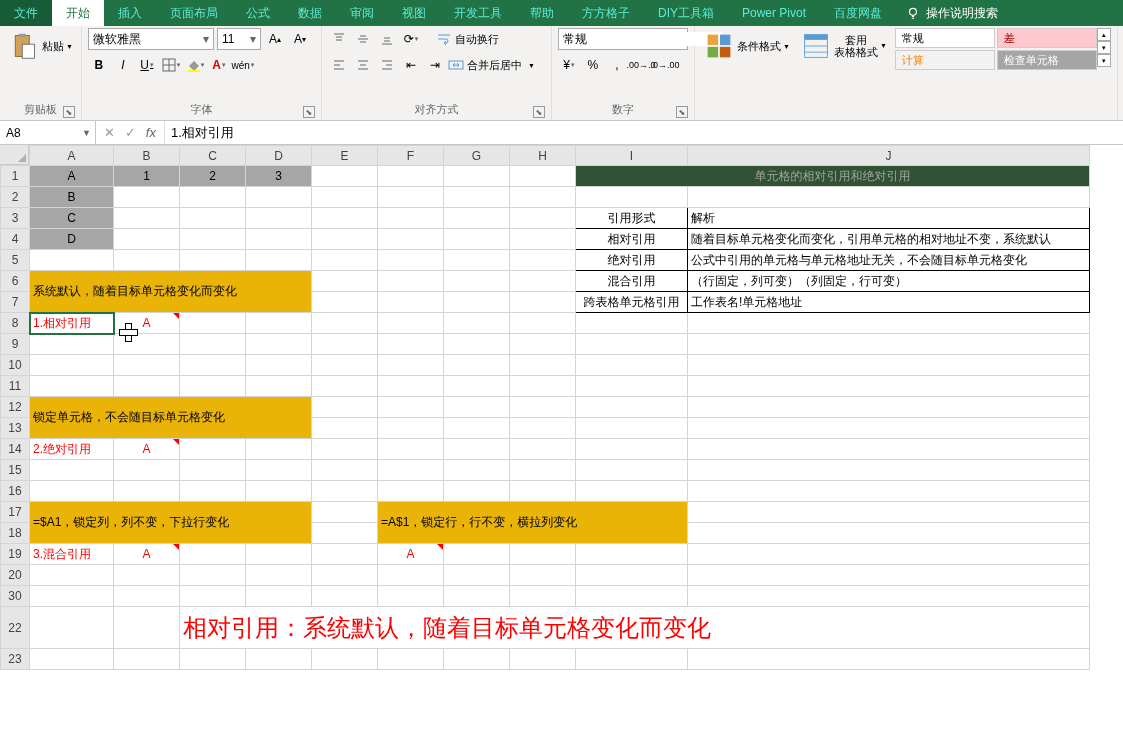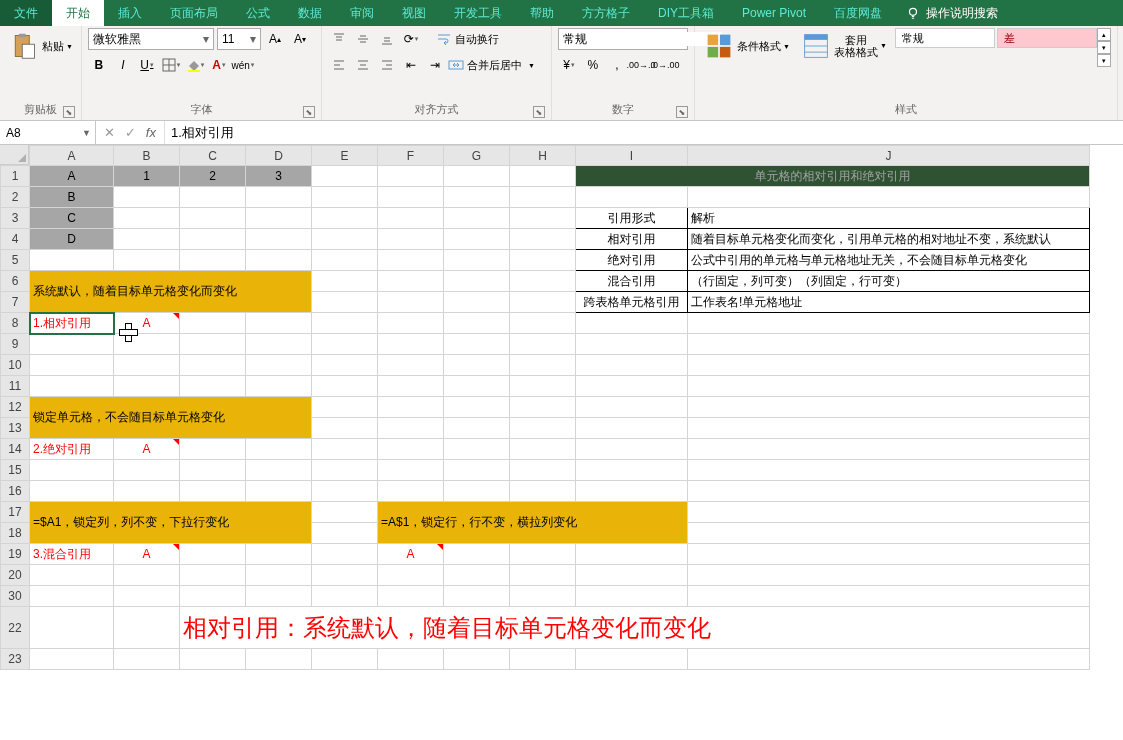--- a/index.html
+++ b/index.html
@@ -296,29 +296,32 @@
           </div>
         <div class="vbtn-label" style="white-space:pre-line;text-align:center;line-height:1.1"><span>套用
 表格格式</span><span style="font-size:7px">▼</span></div>
       </div>
       <div style="display:flex">
         <div class="style-gallery">
           <div class="style-row">
             <div class="style-cell normal">常规</div>
             <div class="style-cell bad">差</div>
           </div>
+          <div class="style-row">
+            <div class="style-cell calc">计算</div>
+            <div class="style-cell check">检查单元格</div>
+          </div>
         </div>
         <div class="gallery-ctrl">
           <div>▴</div>
           <div>▾</div>
           <div>▾</div>
         </div>
       </div>
     </div>
-    <div class="rgroup-label"><span>样式</span></div>
   </div>
 </div>
 
 <div class="formula-bar">
   <div class="name-box">
     <input value="A8" style="">
     <span class="arrow">▼</span>
   </div>
   <div class="fx-btns">
     <span>✕</span>

